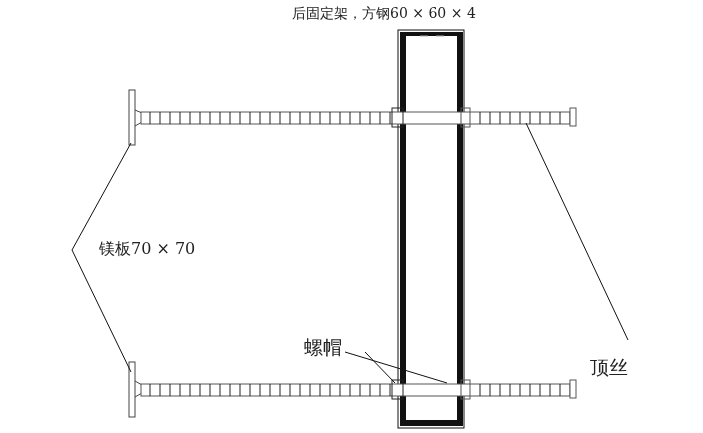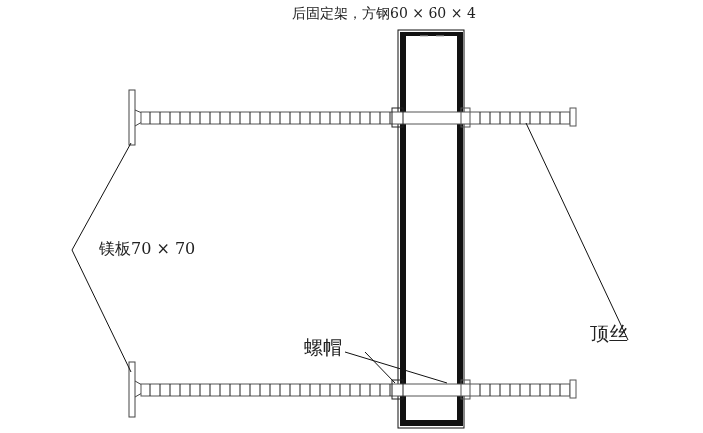--- a/index.html
+++ b/index.html
@@ -2,21 +2,21 @@
 <html><head>
 <meta charset="utf-8">
 <style>
   html, body { margin: 0; padding: 0; background: #ffffff; }
   body { width: 703px; height: 433px; position: relative; overflow: hidden; font-family: "DejaVu Serif", "Liberation Serif", serif; }
   #diagram { position: absolute; left: 0; top: 0; }
   .lbl { position: absolute; font-family: "DejaVu Serif", "Liberation Serif", serif; color: #222; white-space: nowrap; line-height: 1; }
   #title-label { left: 292px; top: 6px; font-size: 14px; }
   #plate-label { left: 76px; top: 241px; font-size: 16px; margin-left: 23px; }
   #nut-label { left: 304px; top: 338px; font-size: 19px; text-align: center; }
-  #screw-label { left: 590px; top: 324px; font-size: 19px; }
+  #screw-label { left: 590px; top: 358px; font-size: 19px; }
 </style>
 </head>
 <body>
 
 <svg id="diagram" width="703" height="433" viewBox="0 0 703 433" xmlns="http://www.w3.org/2000/svg">
 
   <g>
     <rect x="398" y="30" width="66" height="398" fill="none" stroke="#111" stroke-width="1"></rect>
     <rect x="400" y="32" width="6" height="394" fill="#111"></rect>
     <rect x="457" y="32" width="6" height="394" fill="#111"></rect>

